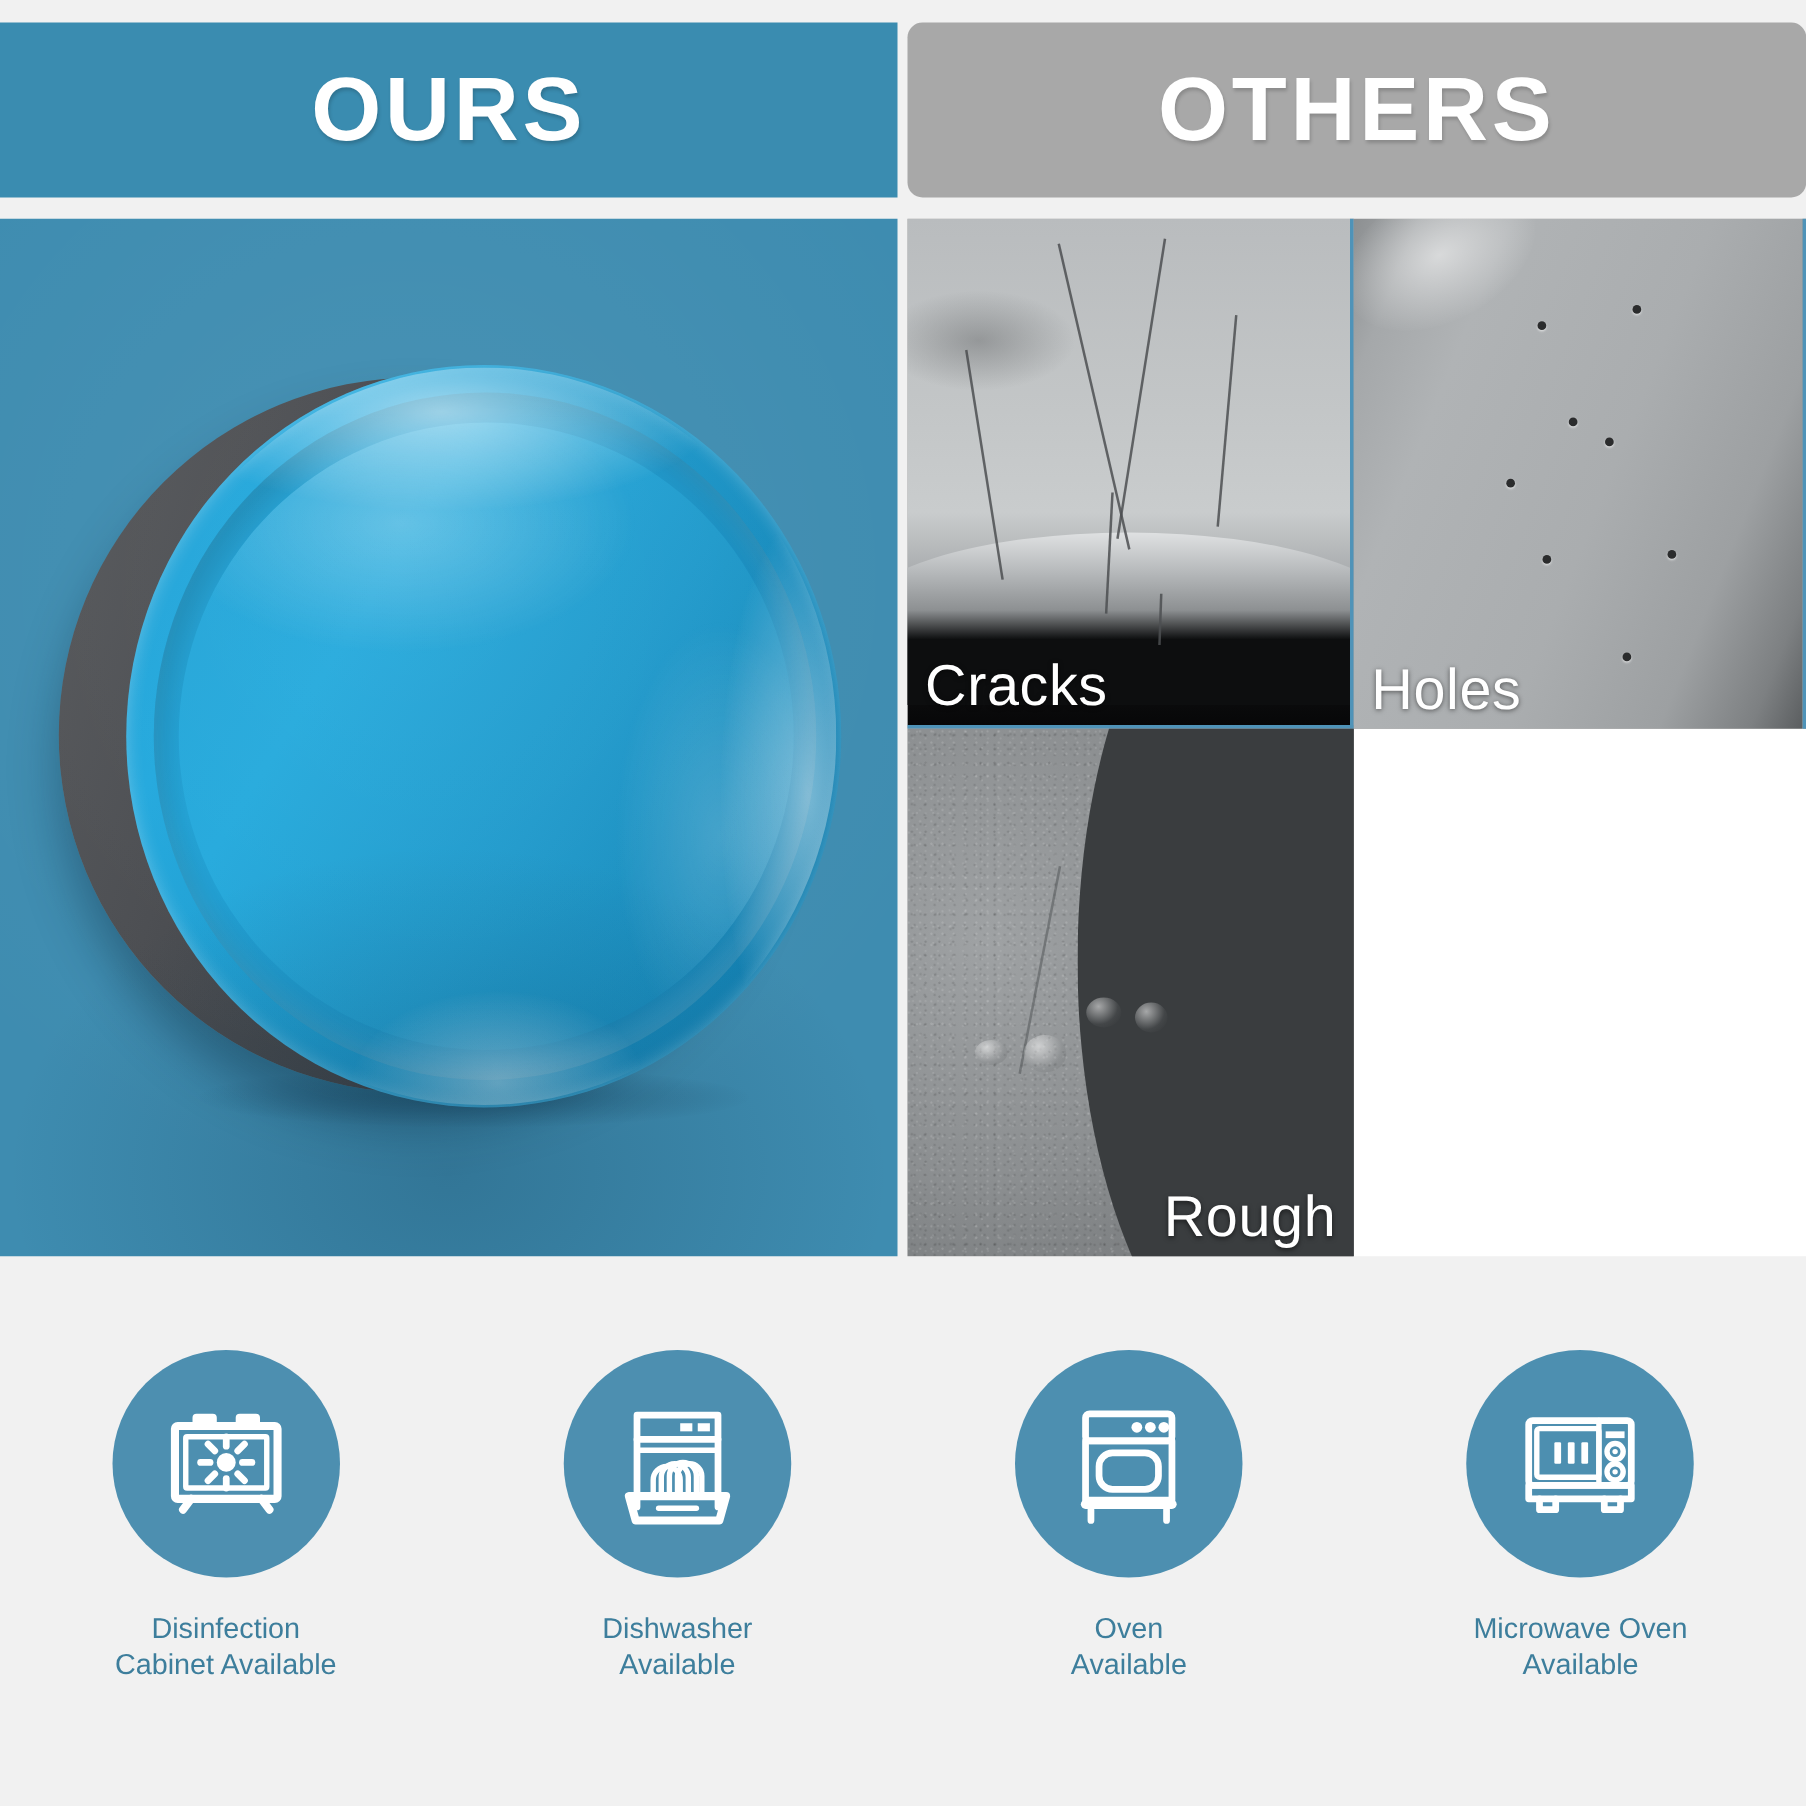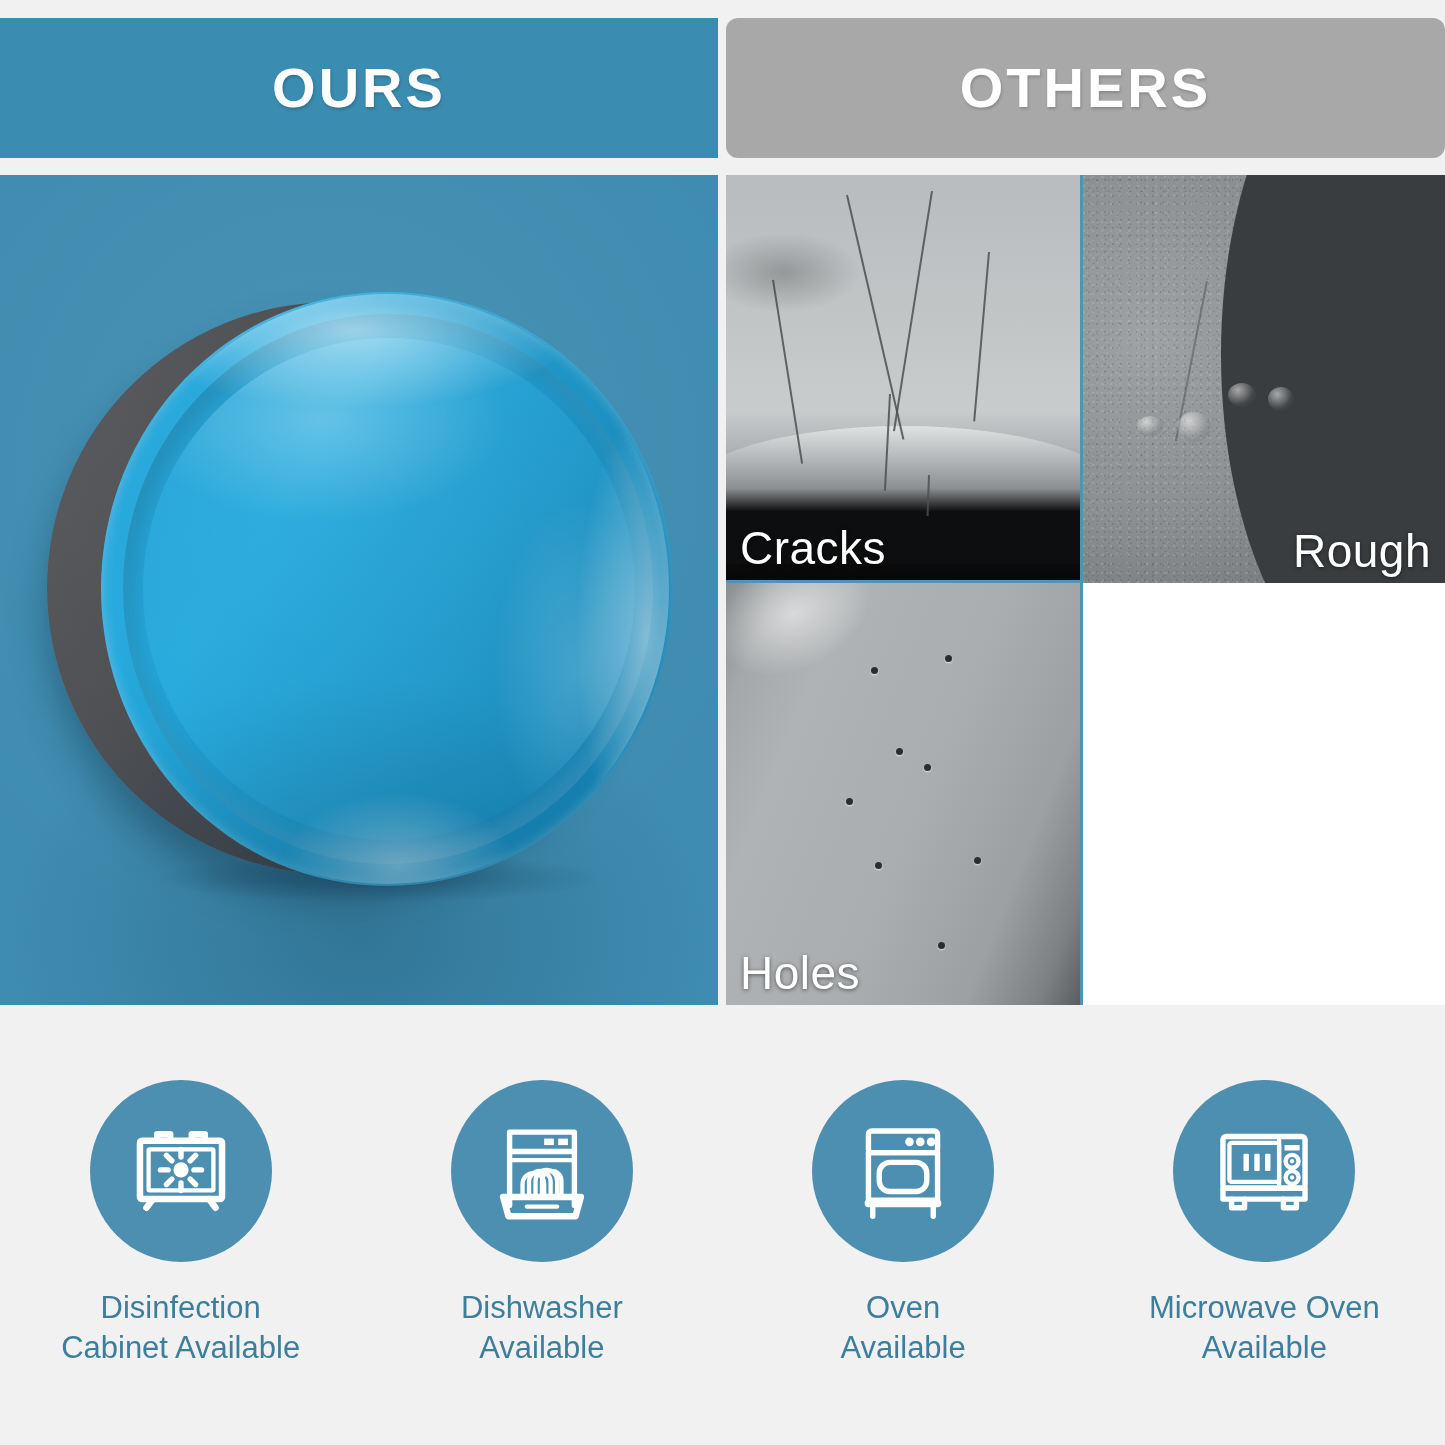--- a/index.html
+++ b/index.html
@@ -26,21 +26,21 @@
     height: 140px;
     display: flex;
     align-items: center;
     justify-content: center;
   }
   .banner-ours  { left: 0px;   width: 718px; background: #3a8cb0; }
   .banner-others{ left: 726px; width: 719px; background: #a8a8a8; border-radius: 12px; }
 
   .banner-text {
     color: #ffffff;
-    font-size: 56px;
+    font-size: 72px;
     font-weight: 700;
     letter-spacing: 3px;
     line-height: 1;
     text-shadow: 1px 2px 3px rgba(0,0,0,0.18);
   }
 
   
   .product-panel {
     position: absolute;
     left: 0px;
@@ -338,21 +338,21 @@
     background: #4d8fb0;
     display: flex;
     align-items: center;
     justify-content: center;
     flex: 0 0 auto;
   }
   .feature-circle svg { display: block; }
   .feature-label {
     margin-top: 26px;
     color: #3d7e9c;
-    font-size: 31px;
+    font-size: 23px;
     line-height: 1.28;
     text-align: center;
     white-space: pre-line;
   }
 </style>
 </head>
 <body>
 
 <div class="page">
 
@@ -382,45 +382,45 @@
         <div class="crack-line" style="left:58%;top:4%;height:60%;transform:rotate(9deg);"></div>
         <div class="crack-line" style="left:34%;top:5%;height:62%;transform:rotate(-13deg);"></div>
         <div class="crack-line" style="left:13%;top:26%;height:46%;transform:rotate(-9deg);"></div>
         <div class="crack-line" style="left:74%;top:19%;height:42%;transform:rotate(5deg);"></div>
         <div class="crack-line" style="left:46%;top:54%;height:24%;transform:rotate(3deg);"></div>
         <div class="crack-line" style="left:57%;top:74%;height:10%;transform:rotate(2deg);"></div>
       </div>
       <span class="defect-label label-left">Cracks</span>
     </div>
 
-
-    <div class="defect-cell">
-      <div class="art-rough">
-        <div class="rough-edge"></div>
-        <div class="rough-blemish" style="left:15%; top:59%; width:26px; height:20px;"></div>
-        <div class="rough-blemish" style="left:26%; top:58%; width:34px; height:30px;"></div>
-        <div class="rough-blemish" style="left:40%; top:51%; width:28px; height:24px;"></div>
-        <div class="rough-blemish" style="left:51%; top:52%; width:26px; height:24px;"></div>
-        <div class="crack-line" style="left:34%; top:26%; height:40%; transform:rotate(11deg); opacity:0.5;"></div>
-      </div>
-      <span class="defect-label label-right">Rough</span>
-    </div>
 
     <div class="defect-cell sep-right">
       <div class="art-holes">
         <div class="hole-dot" style="left:41%; top:20%;"></div>
         <div class="hole-dot" style="left:62%; top:17%;"></div>
         <div class="hole-dot" style="left:48%; top:39%;"></div>
         <div class="hole-dot" style="left:56%; top:43%;"></div>
         <div class="hole-dot" style="left:34%; top:51%;"></div>
         <div class="hole-dot" style="left:42%; top:66%;"></div>
         <div class="hole-dot" style="left:70%; top:65%;"></div>
         <div class="hole-dot" style="left:60%; top:85%;"></div>
       </div>
       <span class="defect-label label-left">Holes</span>
+    </div>
+
+    <div class="defect-cell">
+      <div class="art-rough">
+        <div class="rough-edge"></div>
+        <div class="rough-blemish" style="left:15%; top:59%; width:26px; height:20px;"></div>
+        <div class="rough-blemish" style="left:26%; top:58%; width:34px; height:30px;"></div>
+        <div class="rough-blemish" style="left:40%; top:51%; width:28px; height:24px;"></div>
+        <div class="rough-blemish" style="left:51%; top:52%; width:26px; height:24px;"></div>
+        <div class="crack-line" style="left:34%; top:26%; height:40%; transform:rotate(11deg); opacity:0.5;"></div>
+      </div>
+      <span class="defect-label label-right">Rough</span>
     </div>
 
   </div>
 
   <div class="features">
 
     <div class="feature">
       <div class="feature-circle">
         <span>
           <svg width="108" height="108" viewBox="0 0 100 100" fill="none" stroke="#ffffff" stroke-width="6" stroke-linecap="round" stroke-linejoin="round">

